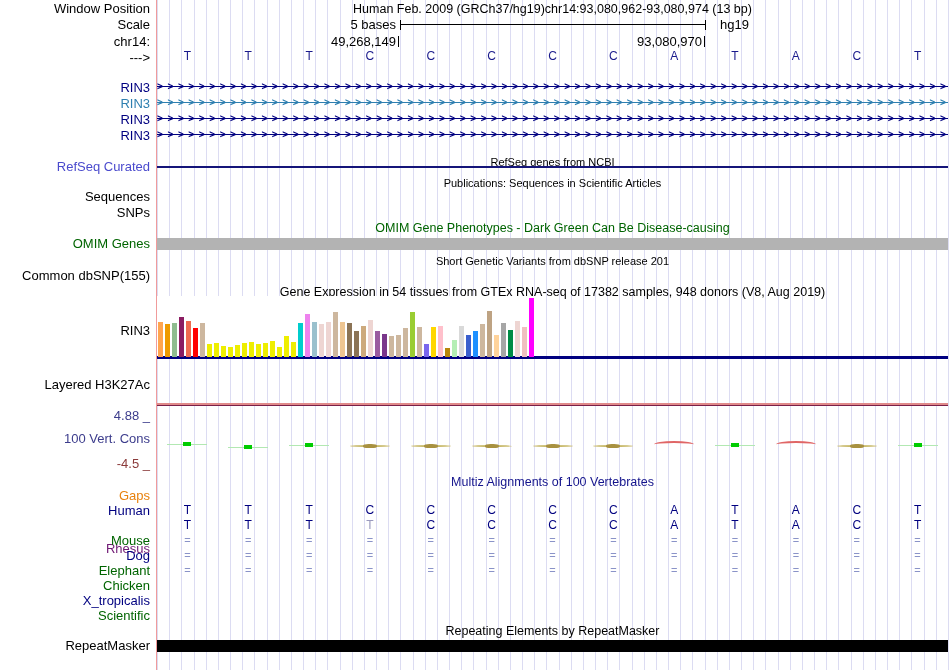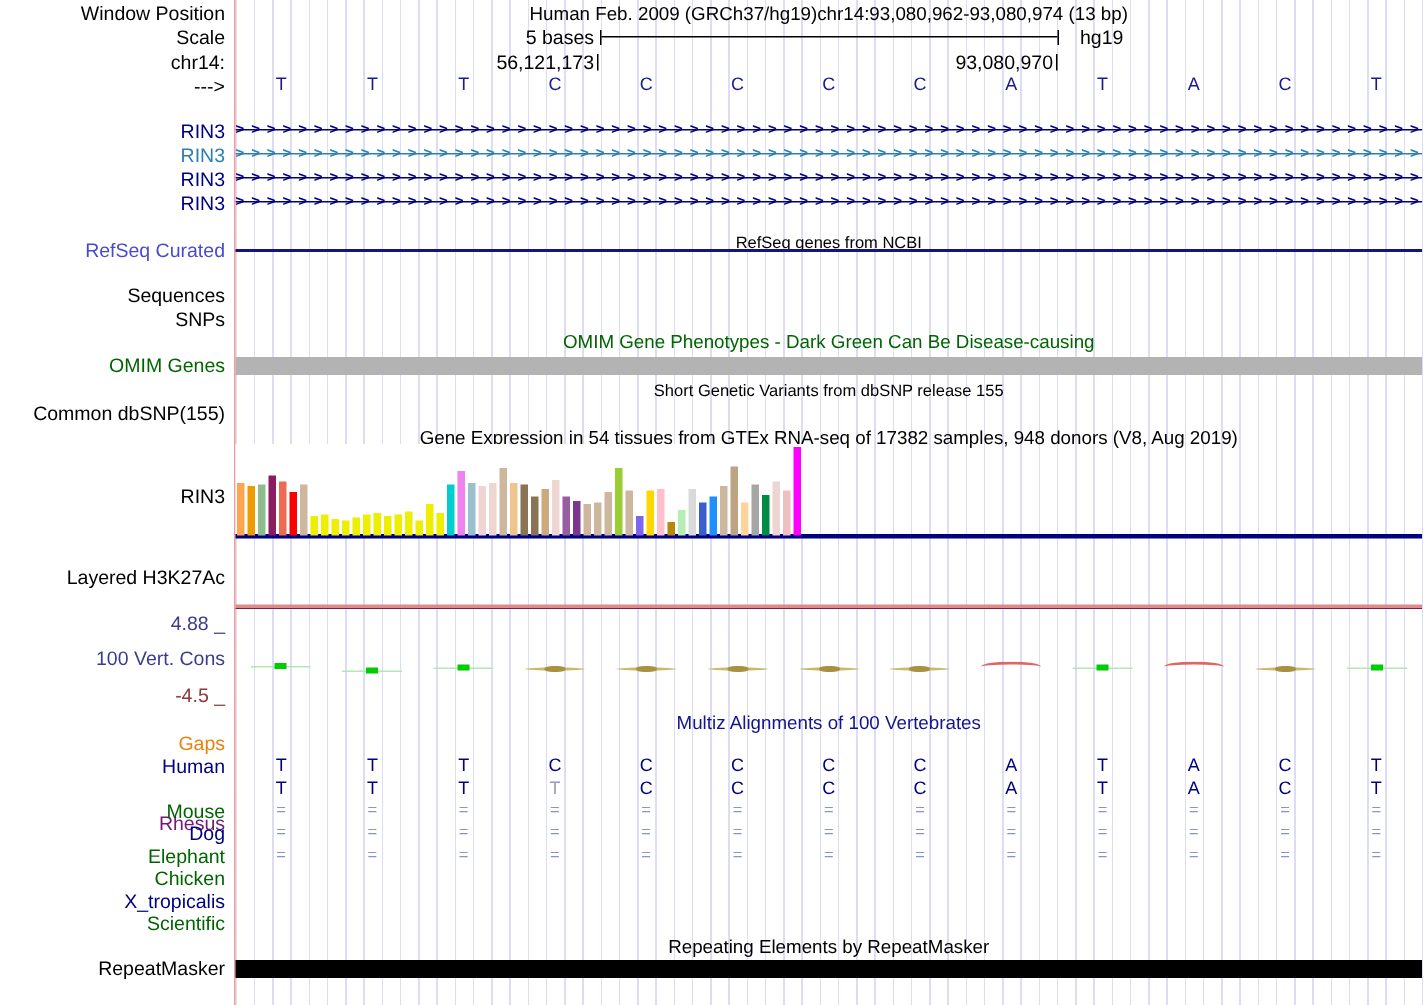--- a/index.html
+++ b/index.html
@@ -45,39 +45,40 @@
   </div>
 
   <div class="llabel" style="top:18px">Scale</div>
   <div class="rtext" style="left:300px;top:18px;width:96px">5 bases</div>
   <div class="scalebar">
       <div class="mid"></div>
     </div>
   <div class="rtext" style="left:720px;top:18px;text-align:left">hg19</div>
 
   <div class="llabel" style="top:35px">chr14:</div>
-  <div class="rtext" style="left:299px;top:35px;width:97px">56,121,173</div>
+  <div class="rtext" style="left:299px;top:35px;width:97px">49,268,149</div>
   <div class="tick" style="left:398px;top:36px"></div>
   <div class="rtext" style="left:605px;top:35px;width:97px">93,080,970</div>
   <div class="tick" style="left:704px;top:36px"></div>
 
   <div class="llabel" style="top:51px">---&gt;</div>
 
   <div class="title small" style="top:155px">RefSeq genes from NCBI</div>
   <div class="llabel" style="top:160px;color:#4A4ACD">RefSeq Curated</div>
   <div class="hbar" style="top:166px;height:2px;background:#151579"></div>
 
+  <div class="title small" style="top:176px">Publications: Sequences in Scientific Articles</div>
   <div class="llabel" style="top:190px">Sequences</div>
   <div class="llabel" style="top:206px">SNPs</div>
 
   <div class="title green" style="top:221px">OMIM Gene Phenotypes - Dark Green Can Be Disease-causing</div>
   <div class="llabel green" style="top:237px">OMIM Genes</div>
   <div class="hbar" style="top:238px;height:12px;background:#B3B3B3"></div>
 
-  <div class="title small" style="top:254px">Short Genetic Variants from dbSNP release 155</div>
+  <div class="title small" style="top:254px">Short Genetic Variants from dbSNP release 201</div>
   <div class="llabel" style="top:269px">Common dbSNP(155)</div>
 
   <div class="title" style="top:285px">Gene Expression in 54 tissues from GTEx RNA-seq of 17382 samples, 948 donors (V8, Aug 2019)</div>
   <div class="gtexbg"></div>
   <div class="llabel" style="top:324px">RIN3</div>
   <div class="hbar" style="top:356px;height:3px;background:#000080"></div>
 
   <div class="llabel" style="top:378px">Layered H3K27Ac</div>
   <div class="hbar" style="top:403px;height:3px;background:linear-gradient(#E08A8A 0 2px,#7A2048 2px 3px)"></div>
 

